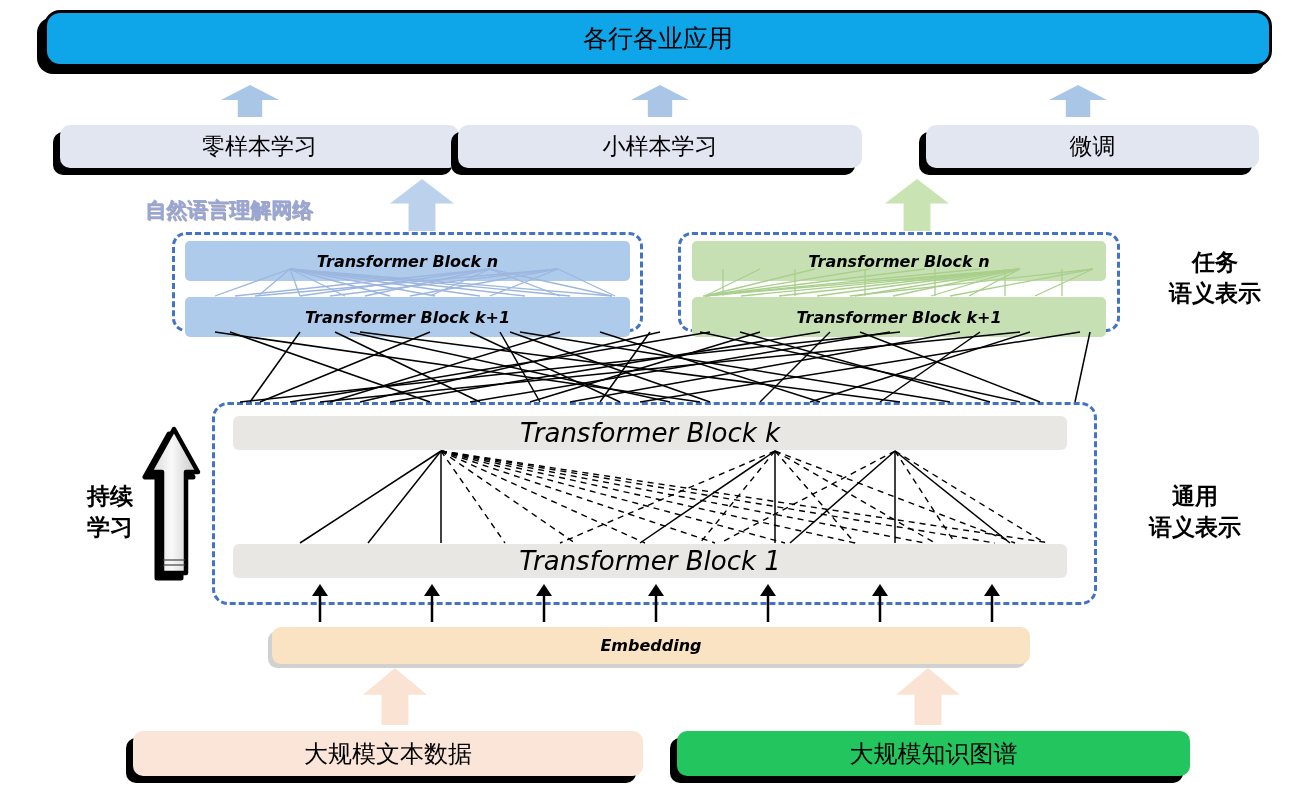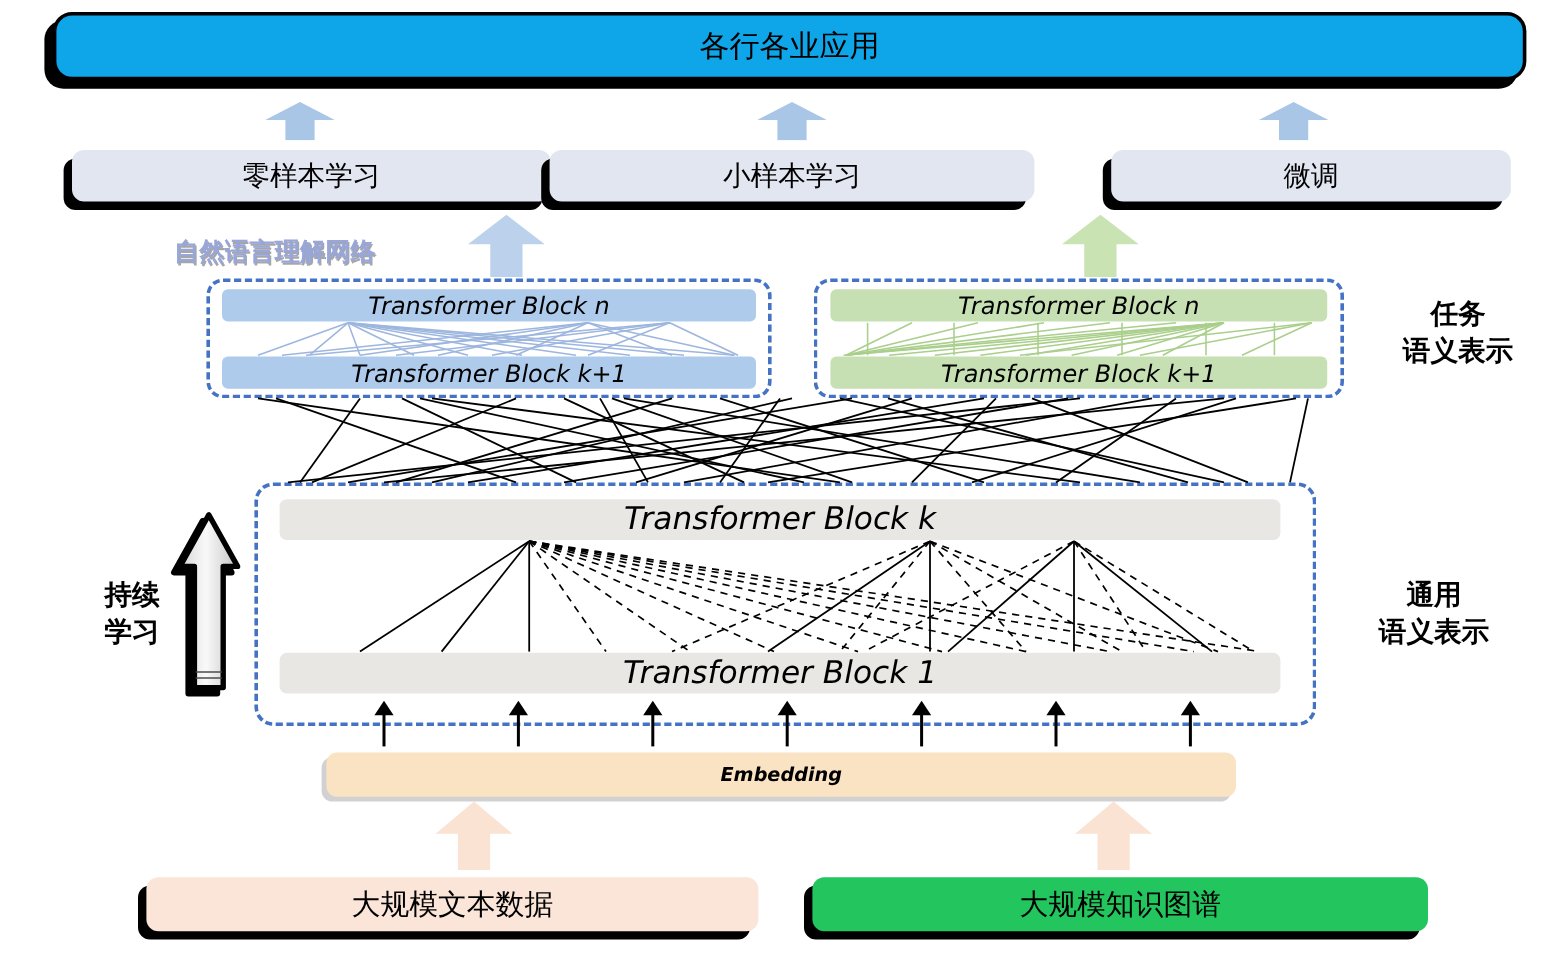--- a/index.html
+++ b/index.html
@@ -35,21 +35,21 @@
 
   
   .netlabel{font-size:21px;font-weight:700;text-shadow:1px 1px 0 rgba(0,0,0,0.35);white-space:nowrap;}
   #nlu-label{left:145px;top:196px;}
   #nlg-label{left:952px;top:202px;}
 
   
   .dashed-box{top:232px;height:100px;border:3px dashed #4472C4;border-radius:14px;}
   #nlu-box{left:172px;width:471px;}
   #nlg-box{left:678px;width:442px;}
-  .tblock{height:27px;border-radius:5px;font-style:italic;font-size:20px;font-weight:400;}
+  .tblock{height:40px;border-radius:5px;font-style:italic;font-size:16px;font-weight:700;}
   #nlu-n{left:185px;top:241px;width:445px;}
   #nlu-k1{left:185px;top:297px;width:445px;}
   #nlg-n{left:692px;top:241px;width:414px;}
   #nlg-k1{left:692px;top:297px;width:414px;}
 
   
   .sidelabel{font-size:23px;font-weight:700;text-align:center;line-height:1.35;}
   #task-label{left:1140px;top:247px;width:150px;}
   #general-label{left:1125px;top:481px;width:140px;}
   #continual-label{left:55px;top:481px;width:110px;}
@@ -59,21 +59,21 @@
   .gblock{left:233px;width:834px;height:34px;border-radius:6px;font-style:italic;font-size:26px;font-weight:500;}
   #shared-k{top:416px;}
   #shared-1{top:544px;}
 
   
   #embedding-bar{left:272px;top:627px;width:758px;height:37px;border-radius:9px;
     font-size:16px;font-style:italic;font-weight:600;box-shadow:-4px 4px 0 rgba(0,0,0,0.18);}
 
   
   .bottom-box{top:731px;height:45px;border-radius:10px;box-shadow:-7px 7px 0 #000;font-size:24px;}
-  #text-data{left:122px;width:510px;}
+  #text-data{left:133px;width:510px;}
   #kg-data{left:677px;width:513px;}
 
   #net-svg{position:absolute;left:0;top:0;width:1302px;height:798px;z-index:10;pointer-events:none;}
 </style>
 </head>
 <body>
 
 <div class="canvas">
 
   <div class="abs bar" id="top-bar" style="background: #0ea5e9;">各行各业应用</div>

